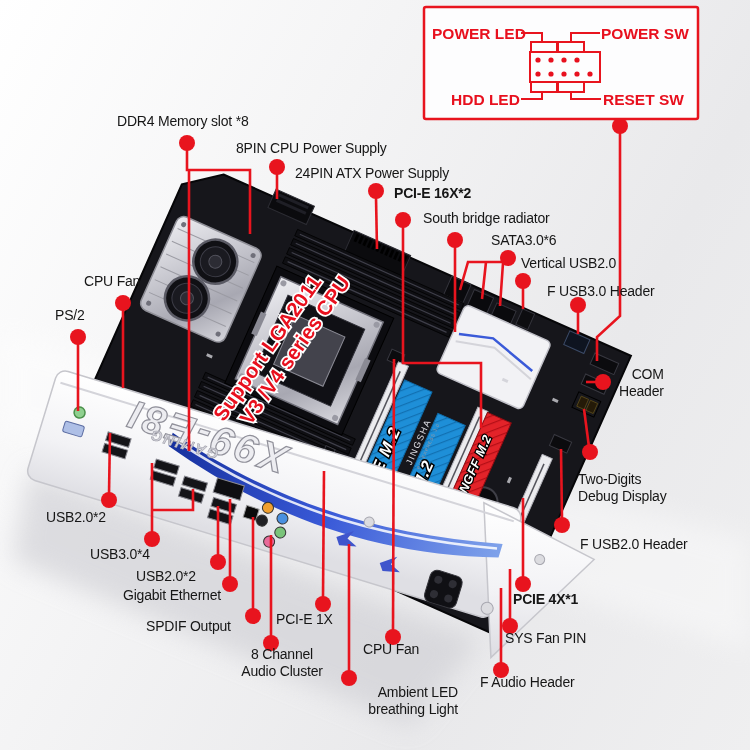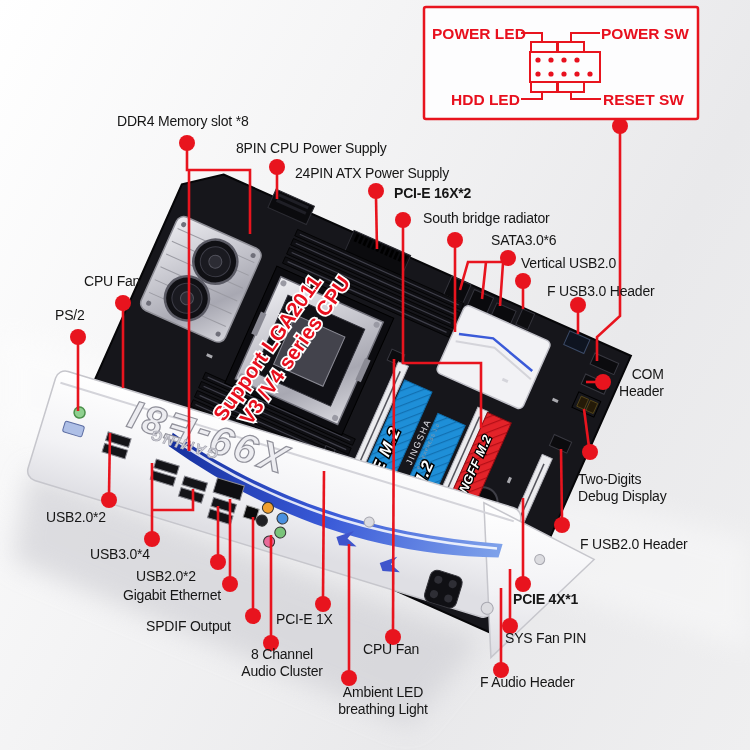--- a/index.html
+++ b/index.html
@@ -353,14 +353,14 @@
 <div class="callout" style="left:55px;top:307px;">PS/2</div>
 <div class="callout" style="left:46px;top:509px;">USB2.0*2</div>
 <div class="callout" style="left:90px;top:546px;">USB3.0*4</div>
 <div class="callout" style="left:136px;top:568px;">USB2.0*2</div>
 <div class="callout" style="left:123px;top:587px;">Gigabit Ethernet</div>
 <div class="callout" style="left:146px;top:618px;">SPDIF Output</div>
 <div class="callout" style="left:276px;top:611px;">PCI-E 1X</div>
 <div class="callout center" style="left:222px;top:646px;width:120px;">8 Channel
 Audio Cluster</div>
 <div class="callout" style="left:363px;top:641px;">CPU Fan</div>
-<div class="callout center" style="left:308px;top:684px;width:150px;">Ambient LED
+<div class="callout center" style="left:308px;top:684px;width:150px;text-align:right;">Ambient LED
 breathing Light</div>
 
 </body></html>

